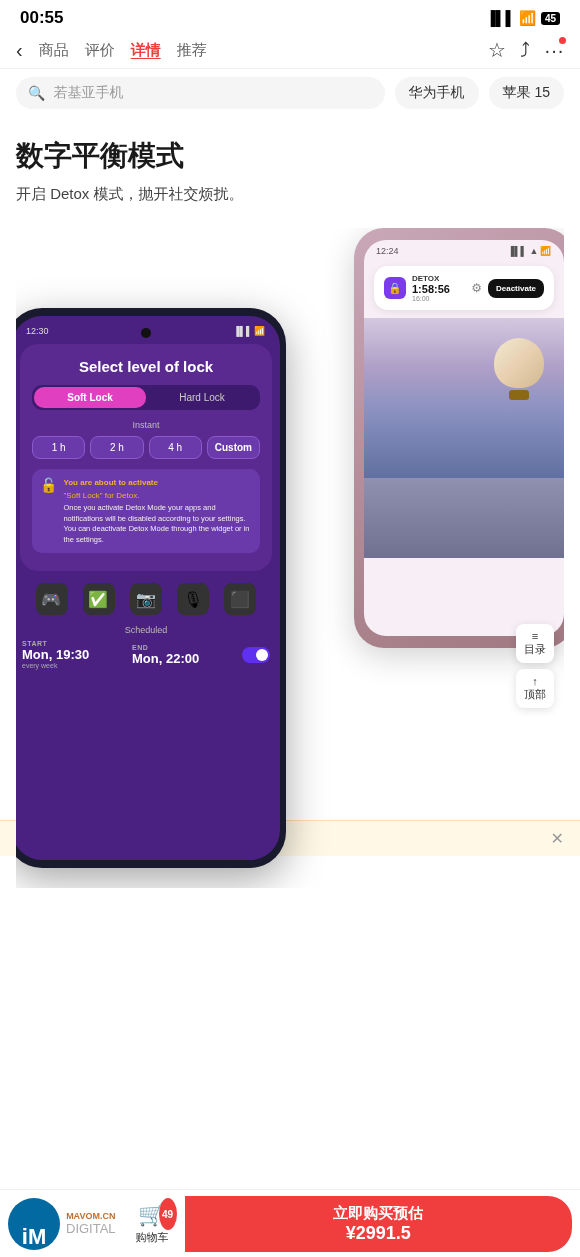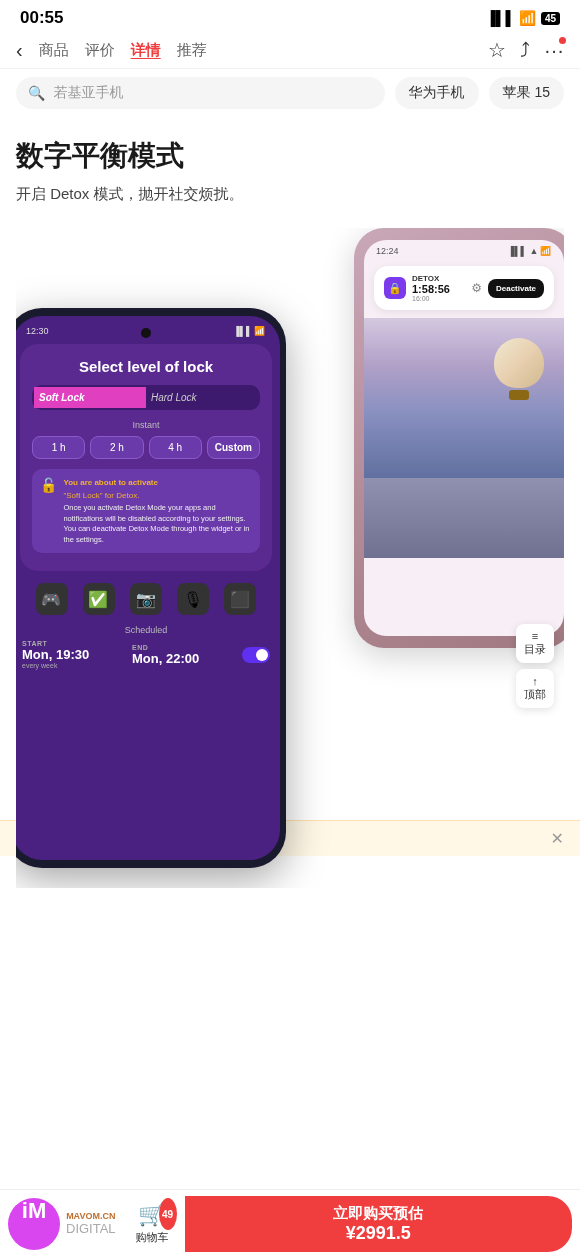--- a/index.html
+++ b/index.html
@@ -324,25 +324,25 @@
     }
     .lock-tabs {
       display: flex;
       background: #3d1a6e;
       border-radius: 10px;
       padding: 2px;
       margin-bottom: 10px;
     }
     .lock-tab {
       flex: 1;
+      text-align: center;
       padding: 5px;
       font-size: 10px;
       color: #ccc;
-      border-radius: 0;
-      font-style: italic;
+      border-radius: 10px;
     }
     .lock-tab.active {
       background: #e040c0;
       color: #fff;
       font-weight: 600;
     }
     .instant-label {
       text-align: center;
       font-size: 9px;
       color: #bbb;
@@ -517,24 +517,24 @@
       border-top: 1px solid #eee;
       display: flex;
       align-items: center;
       height: 68px;
       padding: 0 8px;
       gap: 6px;
     }
     .im-logo {
       width: 52px;
       height: 52px;
-      background: #d946ef;
+      background: #0369a1;
       border-radius: 50%;
       display: flex;
-      align-items: flex-start;
+      align-items: flex-end;
       justify-content: center;
       color: #fff;
       font-size: 22px;
       font-weight: 900;
       flex-shrink: 0;
     }
     .cart-btn {
       display: flex;
       flex-direction: column;
       align-items: center;

